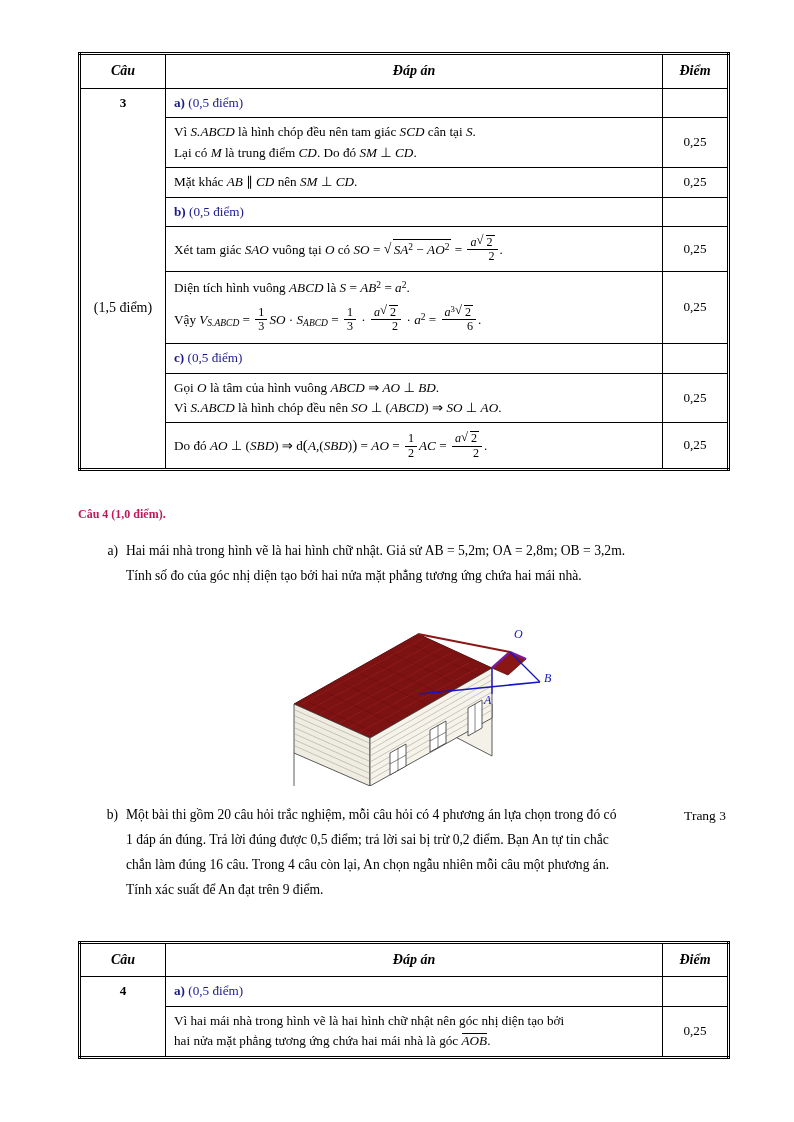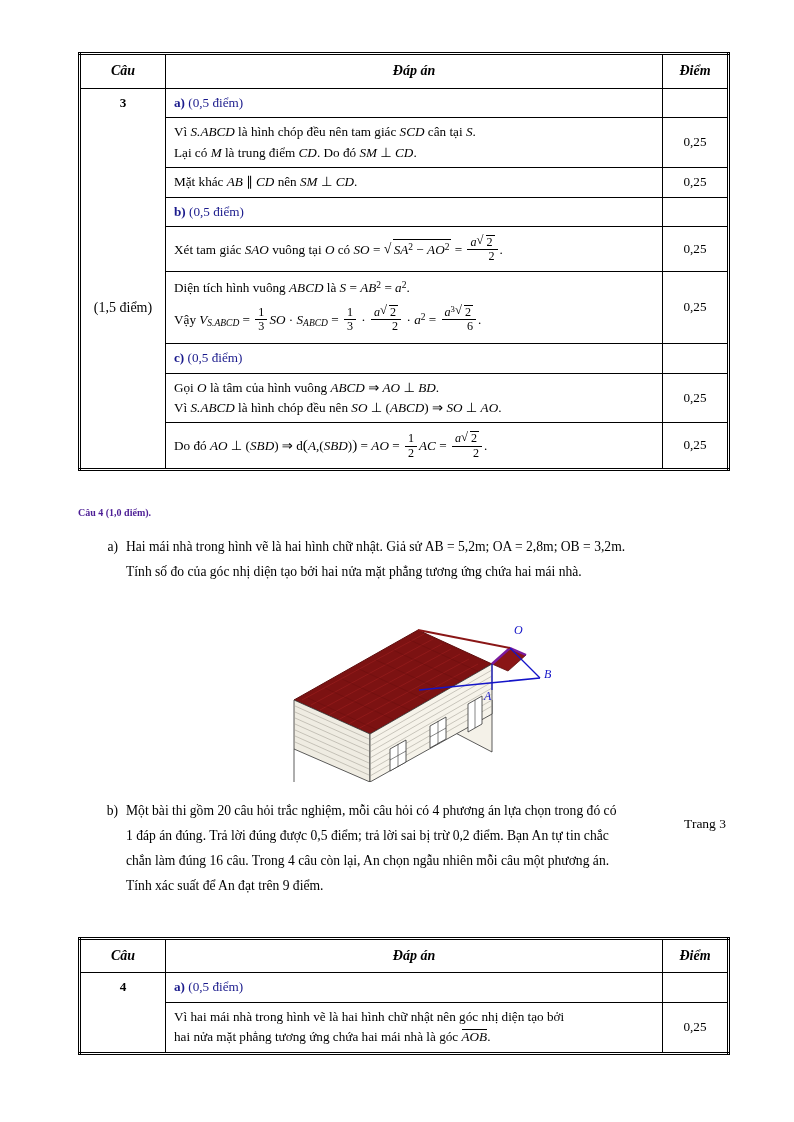--- a/index.html
+++ b/index.html
@@ -85,22 +85,22 @@
   .sqrt .rad {
     border-top: 1px solid #000;
     padding: 0 2px 0 1px;
     display: inline-block;
   }
 
   
   .section-head {
     margin: 36px 0 0 0;
     font-weight: bold;
-    font-size: 10px;
-    color: #4c1d95;
+    font-size: 12px;
+    color: #be185d;
   }
 
   .q-list {
     margin: 16px 0 0 0;
     padding: 0;
     list-style: none;
   }
   .q-item {
     display: flex;
     font-size: 13.6px;
@@ -120,21 +120,21 @@
   .figure-wrap {
     margin: 18px 0 10px 0;
     display: flex;
     justify-content: center;
   }
 
   
   .footer {
     position: absolute;
     right: 68px;
-    bottom: 20px;
+    bottom: 28px;
     font-size: 13.5px;
   }
   .tbl-gap { height: 34px; }
 </style>
 </head>
 <body>
 
 <div class="page">
 
   <table class="ans">

